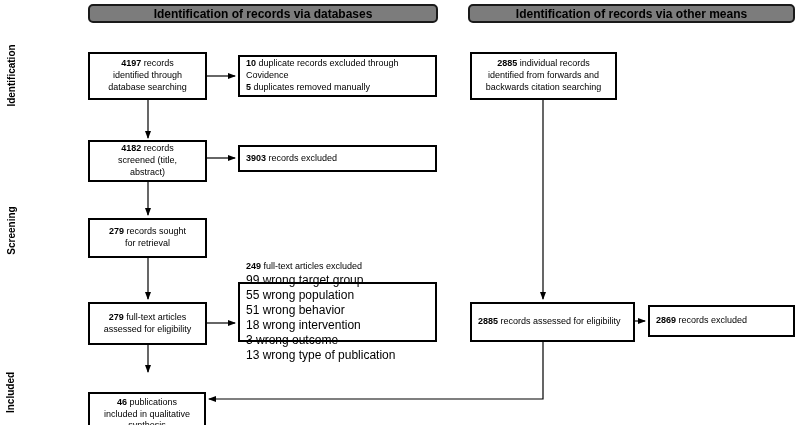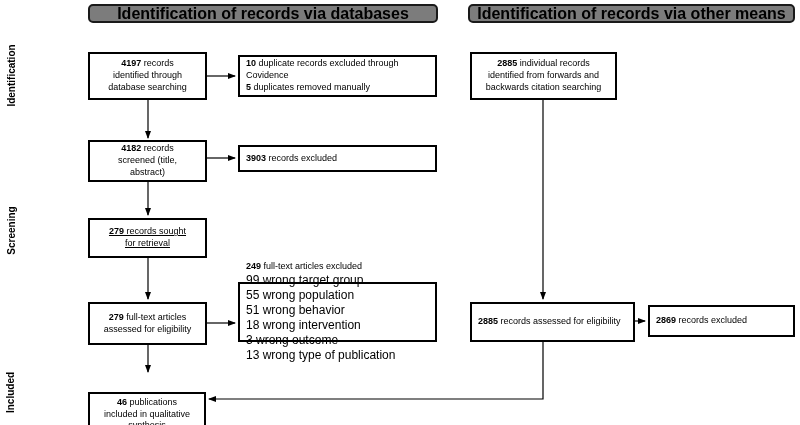--- a/index.html
+++ b/index.html
@@ -15,21 +15,21 @@
 
   .hdr {
     position: absolute;
     background: #7c7c7c;
     border: 2px solid #1a1a1a;
     border-radius: 5px;
     display: flex;
     align-items: center;
     justify-content: center;
     font-weight: bold;
-    font-size: 16px;
+    font-size: 12px;
     color: #000;
     box-sizing: border-box;
   }
   .hdr1 { left: 88px; top: 4px; width: 350px; height: 19px; }
   .hdr2 { left: 468px; top: 4px; width: 327px; height: 19px; }
 
   .stage-label {
     position: absolute;
     left: 0;
     width: 22px;
@@ -60,21 +60,21 @@
     flex-direction: column;
     justify-content: center;
   }
   .box.center { align-items: center; text-align: center; padding: 2px 13px; }
   .box.leftal { align-items: flex-start; text-align: left; padding: 4px 6px; }
   .b { font-weight: bold; }
 
   
   .bx-a { left: 88px; top: 52px;  width: 119px; height: 48px; }
   .bx-b { left: 88px; top: 140px; width: 119px; height: 42px; }
-  .bx-c { left: 88px; top: 218px; width: 119px; height: 40px; text-decoration: underline; }
+  .bx-c { left: 88px; top: 218px; width: 119px; height: 40px; }
   .bx-d { left: 88px; top: 302px; width: 119px; height: 43px; }
   .bx-e { left: 88px; top: 392px; width: 118px; height: 45px; }
 
   
   .bx-f { left: 238px; top: 55px;  width: 199px; height: 42px; }
   .bx-g { left: 238px; top: 145px; width: 199px; height: 27px; }
   .bx-h { left: 238px; top: 282px; width: 199px; height: 60px; }
   .bx-h .reason { font-size: 12px; line-height: 1.25; }
 
   

